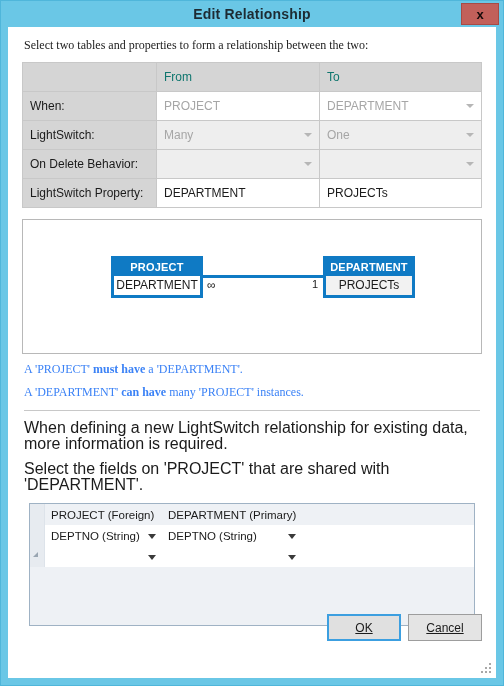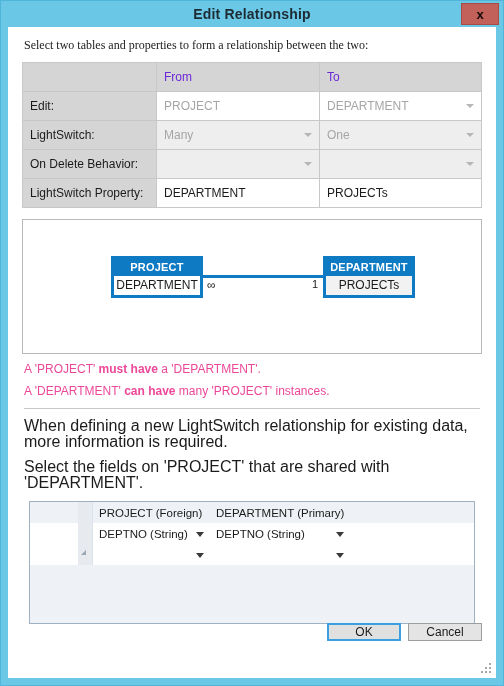--- a/index.html
+++ b/index.html
@@ -102,21 +102,21 @@
     padding: 0 7px;
     position: relative;
     overflow: hidden;
     white-space: nowrap;
   }
   .c-label { width: 134px; flex: 0 0 134px; background: #d5d5d5; color: #1b1b1b;
              border-right: 1px solid #c8c8c8; }
   .c-from  { width: 163px; flex: 0 0 163px; border-right: 1px solid #c8c8c8; }
   .c-to    { flex: 1 1 auto; }
 
-  .hdr .gcell { background: #d5d5d5; color: #6d28d9; text-align: right; }
+  .hdr .gcell { background: #d5d5d5; color: #0f766e; text-align: right; }
   .hdr .c-label { background: #d5d5d5; }
 
   .cell-white   { background: #ffffff; color: #1b1b1b; }
   .cell-disabled{ background: #eeeeee; color: #a6a6a6; }
   .cell-ro-text { background: #ffffff; color: #a6a6a6; }
 
   .chev {
     position: absolute;
     right: 7px;
     top: 50%;
@@ -177,22 +177,23 @@
     font-size: 11px;
     color: #1b1b1b;
     top: 58px;
   }
   #mult-many { left: 184px; font-size: 12px; }
   #mult-one  { left: 289px; }
 
   
   .sent {
     font-size: 12px;
-    color: #ec4899;
+    color: #3b82f6;
     margin: 8px 0 0 2px;
+    font-family: Liberation Serif, serif;
   }
   .sent b { font-weight: bold; }
   .sep {
     margin: 10px 2px 0 2px;
     height: 1px;
     background: #c8c8c8;
     width: 456px;
   }
   .note {
     font-size: 16px;
@@ -212,21 +213,20 @@
     box-sizing: border-box;
     border: 1px solid #9fb2c4;
     background: #eef1f5;
     position: relative;
     overflow: hidden;
   }
   .mrow {
     display: flex;
     height: 21px;
     align-items: stretch;
-    padding-left: 48px;
   }
   .mrow-head { background: #eef1f5; }
   .mrow-data { background: #ffffff; }
   .mgutter {
     width: 14px; flex: 0 0 14px;
     background: #e7ebf0;
     border-right: 1px solid #dde3ea;
     position: relative;
   }
   .mgutter.sel::after {
@@ -263,29 +263,30 @@
   
   .buttons {
     position: absolute;
     right: 14px;
     bottom: 37px;
     display: flex;
     gap: 7px;
   }
   .btn {
     width: 74px;
-    height: 18px;
+    height: 27px;
     box-sizing: border-box;
     font-size: 12px;
     color: #1b1b1b;
     background: #e4e4e4;
     display: flex;
     align-items: center;
     justify-content: center;
     cursor: pointer;
+    text-decoration: underline;
   }
   .btn-default { border: 2px solid #3c9fe0; background: #e0e0e0; }
   .btn-normal  { border: 1px solid #9d9d9d; }
 
   .grip {
     position: absolute;
     right: 3px;
     bottom: 3px;
     width: 12px;
     height: 12px;
@@ -315,21 +316,21 @@
 
       <div class="grid">
 
         <div class="grow hdr">
           <div class="gcell c-label"></div>
           <div class="gcell c-from">From</div>
           <div class="gcell c-to">To</div>
         </div>
 
         <div class="grow">
-          <div class="gcell c-label">Edit:</div>
+          <div class="gcell c-label">When:</div>
           <div class="gcell c-from cell-ro-text">
             <span>PROJECT</span>
           </div>
           <div class="gcell c-to cell-ro-text">
             <span>DEPARTMENT</span>
             <span class="chev"></span>
           </div>
         </div>
 
         <div class="grow">

